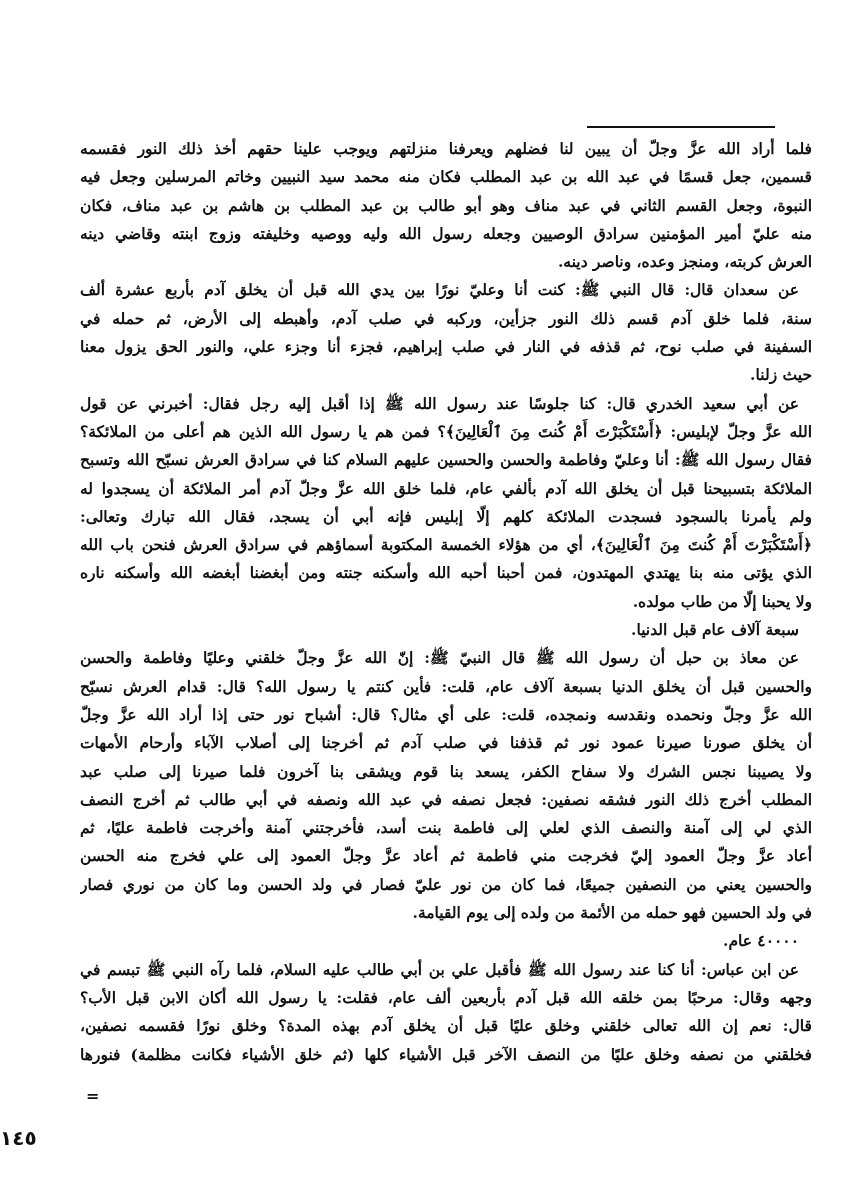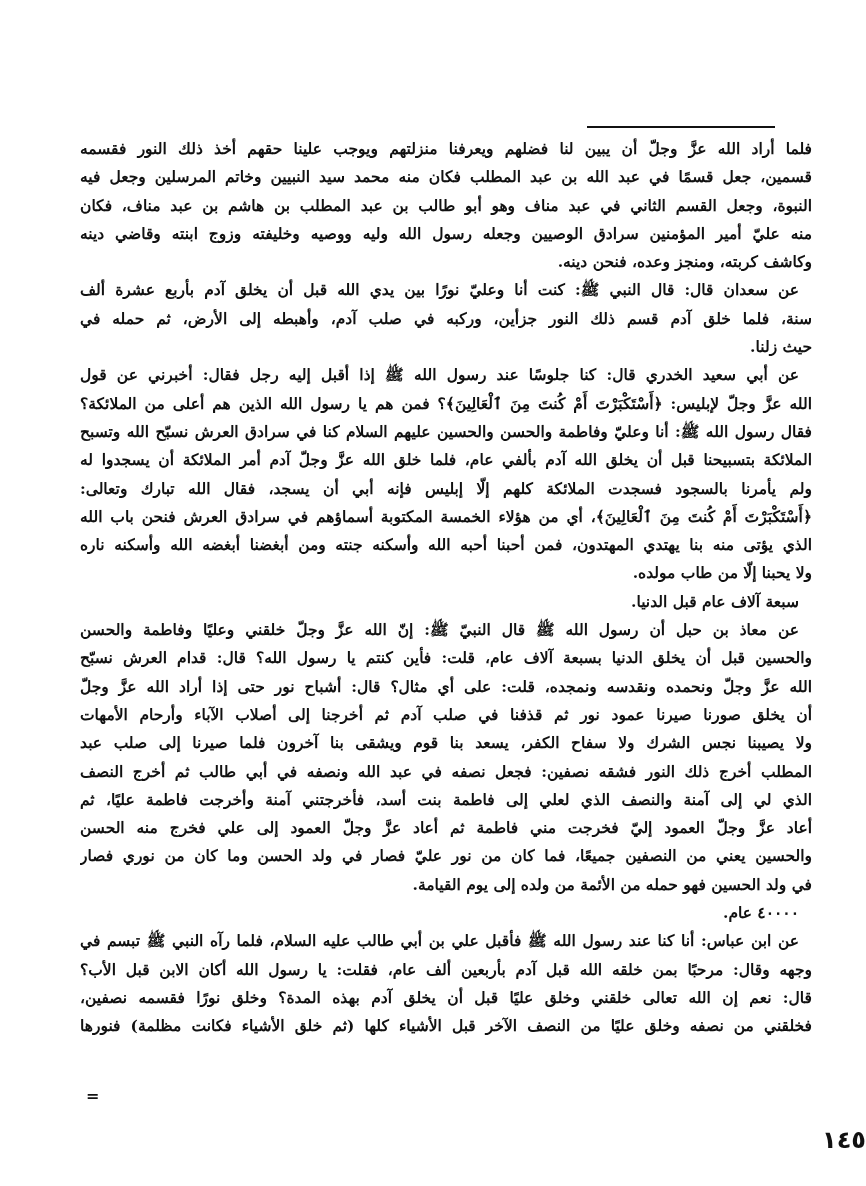--- a/index.html
+++ b/index.html
@@ -15,38 +15,39 @@
       color: #111;
       white-space: nowrap;
       text-align: justify;
       text-align-last: justify;
       overflow: hidden;
       font-weight: bold;
     }
     .line.last { text-align-last: right; }
     .line.indent { padding-right: 13px; }
     .cont-mark { position: absolute; left: 86px; top: 1086px; font-family: "DejaVu Sans", sans-serif; font-size: 16px; font-weight: bold; color: #111; }
-    .page-number { position: absolute; left: 0; width: 866px; top: 1126px; text-align: right; font-family: "DejaVu Sans", sans-serif; font-size: 24px; font-weight: bold; color: #111; direction: rtl; }
+    .page-number { position: absolute; left: 0; width: 866px; top: 1126px; text-align: left; font-family: "DejaVu Sans", sans-serif; font-size: 20px; font-weight: bold; color: #111; direction: rtl; }
   </style>
 </head>
 <body>
 
 <div class="page">
   <div class="top-rule"></div>
   <div class="text-block" id="text-block">
       <div>
         <div class="line">فلما أراد الله عزَّ وجلّ أن يبين لنا فضلهم ويعرفنا منزلتهم ويوجب علينا حقهم أخذ ذلك النور فقسمه</div>
         <div class="line">قسمين، جعل قسمًا في عبد الله بن عبد المطلب فكان منه محمد سيد النبيين وخاتم المرسلين وجعل فيه</div>
         <div class="line">النبوة، وجعل القسم الثاني في عبد مناف وهو أبو طالب بن عبد المطلب بن هاشم بن عبد مناف، فكان</div>
         <div class="line">منه عليّ أمير المؤمنين سرادق الوصيين وجعله رسول الله وليه ووصيه وخليفته وزوج ابنته وقاضي دينه</div>
-        <div class="line last">وكاشف كربته، ومنجز وعده، فنحن دينه.</div>
+        <div class="line last">العرش كربته، ومنجز وعده، وناصر دينه.</div>
       </div>
       <div>
         <div class="line indent">عن سعدان قال: قال النبي ﷺ: كنت أنا وعليّ نورًا بين يدي الله قبل أن يخلق آدم بأربع عشرة ألف</div>
         <div class="line">سنة، فلما خلق آدم قسم ذلك النور جزأين، وركبه في صلب آدم، وأهبطه إلى الأرض، ثم حمله في</div>
+        <div class="line">السفينة في صلب نوح، ثم قذفه في النار في صلب إبراهيم، فجزء أنا وجزء علي، والنور الحق يزول معنا</div>
         <div class="line last">حيث زلنا.</div>
       </div>
       <div>
         <div class="line indent">عن أبي سعيد الخدري قال: كنا جلوسًا عند رسول الله ﷺ إذا أقبل إليه رجل فقال: أخبرني عن قول</div>
         <div class="line">الله عزَّ وجلّ لإبليس: ﴿أَسْتَكْبَرْتَ أَمْ كُنتَ مِنَ ٱلْعَالِينَ﴾؟ فمن هم يا رسول الله الذين هم أعلى من الملائكة؟</div>
         <div class="line">فقال رسول الله ﷺ: أنا وعليّ وفاطمة والحسن والحسين عليهم السلام كنا في سرادق العرش نسبّح الله وتسبح</div>
         <div class="line">الملائكة بتسبيحنا قبل أن يخلق الله آدم بألفي عام، فلما خلق الله عزَّ وجلّ آدم أمر الملائكة أن يسجدوا له</div>
         <div class="line">ولم يأمرنا بالسجود فسجدت الملائكة كلهم إلّا إبليس فإنه أبي أن يسجد، فقال الله تبارك وتعالى:</div>
         <div class="line">﴿أَسْتَكْبَرْتَ أَمْ كُنتَ مِنَ ٱلْعَالِينَ﴾، أي من هؤلاء الخمسة المكتوبة أسماؤهم في سرادق العرش فنحن باب الله</div>
         <div class="line">الذي يؤتى منه بنا يهتدي المهتدون، فمن أحبنا أحبه الله وأسكنه جنته ومن أبغضنا أبغضه الله وأسكنه ناره</div>

